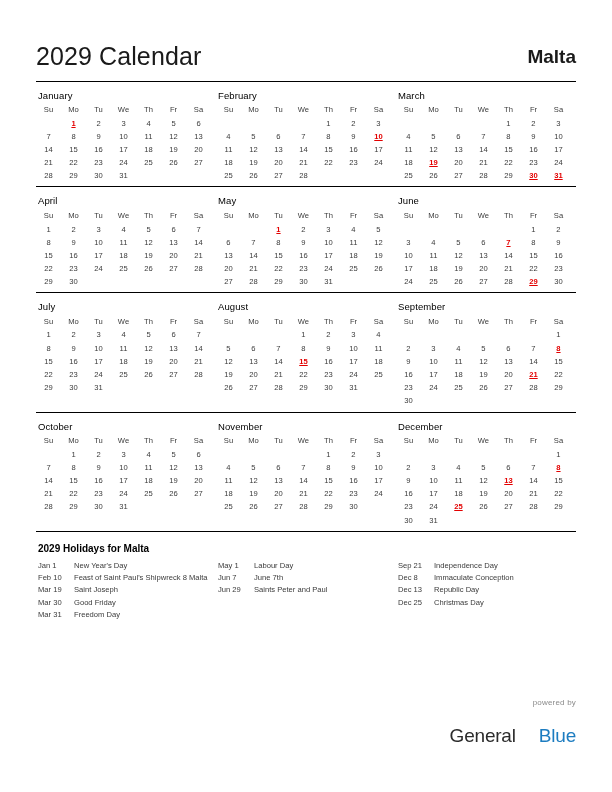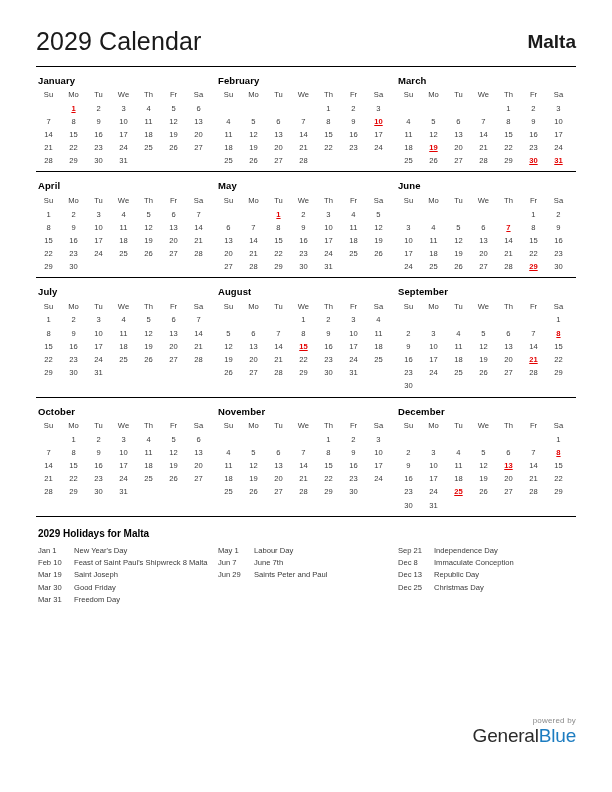--- a/index.html
+++ b/index.html
@@ -12,21 +12,21 @@
     height: 792px;
     font-family: "Liberation Sans", sans-serif;
     color: #000000;
     position: relative;
     overflow: hidden;
   }
   .page {
     width: 612px;
     height: 792px;
     box-sizing: border-box;
-    padding: 0 36px;
+    padding: 15px 36px;
     position: relative;
   }
 
   
   .header {
     display: flex;
     align-items: flex-end;
     justify-content: space-between;
     padding-top: 28px;
     padding-bottom: 10px;
@@ -59,21 +59,21 @@
     padding-top: 6px;
     padding-bottom: 4px;
   }
   .month {
     width: 33.333%;
     box-sizing: border-box;
     padding-right: 8px;
   }
   .month-name {
     font-size: 9.5px;
-    font-weight: bold;
+    font-weight: normal;
     color: #000000;
     margin: 2px 0 3px 2px;
     letter-spacing: 0.1px;
   }
   table.month-grid {
     border-collapse: collapse;
     width: 175px;
     table-layout: fixed;
   }
   table.month-grid th {
@@ -138,29 +138,29 @@
   .footer {
     position: absolute;
     right: 36px;
     bottom: 46px;
     text-align: right;
   }
   .powered {
     font-size: 8px;
     color: #8a8a8a;
     letter-spacing: 0.2px;
-    margin-bottom: 1px;
+    margin-bottom: 19px;
   }
   .brand {
     font-size: 19px;
     letter-spacing: -0.2px;
     line-height: 1.05;
   }
   .brand .general { color: #2b2b2b; }
-  .brand .blue { color: #1c7cc0; }
+  .brand .blue { color: #1c7cc0; margin-left: 23px; }
 </style>
 </head>
 <body>
 
 <div class="page">
 
   <div class="header">
     <div class="cal-title">2029 Calendar</div>
     <div class="cal-country">Malta</div>
   </div>

